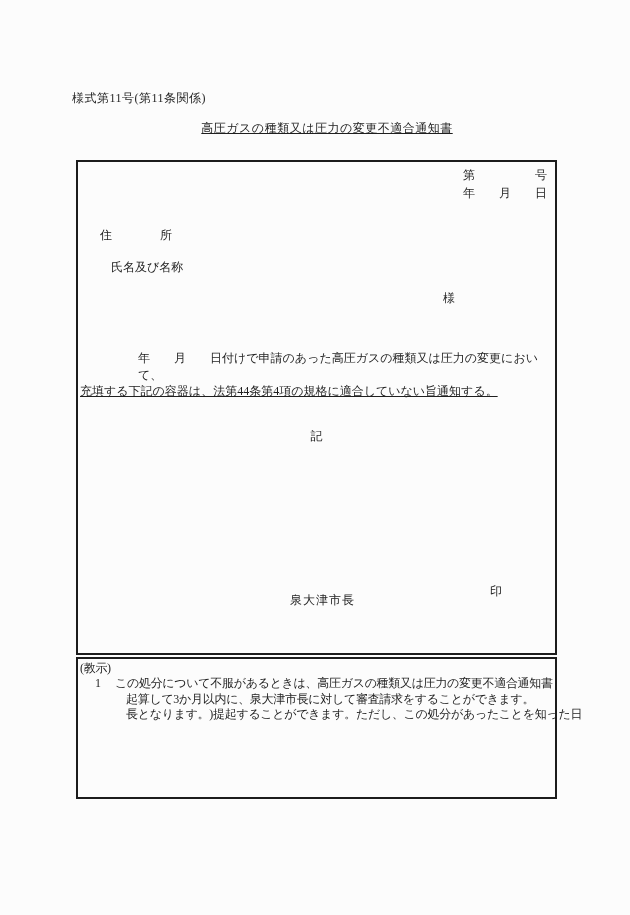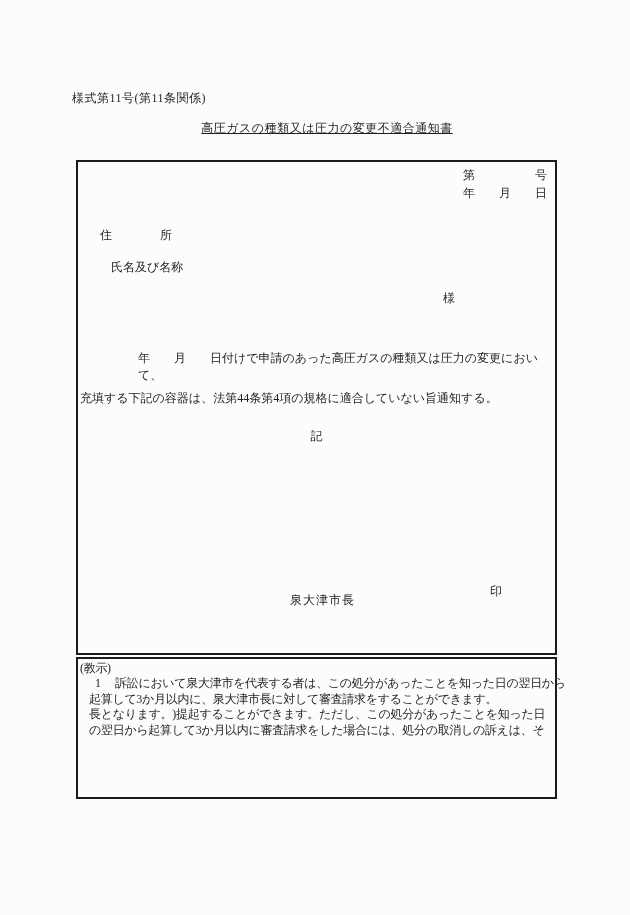--- a/index.html
+++ b/index.html
@@ -41,31 +41,31 @@
     letter-spacing: -0.3px;
   }
 
   
   .docno-row { position: absolute; right: 8px; top: 5px;  width: 84px; display: flex; justify-content: space-between; }
   .date-row  { position: absolute; right: 8px; top: 23px; width: 84px; display: flex; justify-content: space-between; }
   .address-label { position: absolute; left: 22px; top: 65px; }
   .name-label    { position: absolute; left: 22px; top: 97px; margin-left: 11px; }
   .honorific     { position: absolute; left: 365px; top: 128px; }
   .body-line-1   { position: absolute; left: 60px; top: 188px; }
-  .body-line-2   { position: absolute; left: 2px;  top: 228px; }
+  .body-line-2   { position: absolute; left: 2px;  top: 221px; text-decoration: underline; }
   .record-marker { position: absolute; left: 0; top: 266px; width: 100%; text-align: center; }
   .signer-title  { position: absolute; left: 212px; top: 430px; letter-spacing: 1px; }
   .seal-mark     { position: absolute; left: 412px; top: 421px; }
 
   
   .ins-line   { white-space: pre; }
   .ins-head   { padding-left: 2px; }
   .ins-first  { padding-left: 17px; }
   .ins-first .num { display: inline-block; width: 20px; }
-  .ins-cont   { padding-left: 11px; }
+  .ins-cont   { padding-left: 11px; margin-left: 37px; }
 </style>
 </head>
 <body>
 
 <div class="page">
 
   <div class="abs form-number">様式第11号(第11条関係)</div>
   <div class="abs doc-title">高圧ガスの種類又は圧力の変更不適合通知書</div>
 
   <div class="notice-box">
@@ -88,20 +88,19 @@
 
     <div class="record-marker">記</div>
 
     <div class="signer-title">泉大津市長</div>
     <div class="seal-mark">印</div>
   </div>
 
   <div class="instructions-box">
     <div class="ins-line ins-head">(教示)</div>
 
-    <div class="ins-line ins-first"><span class="num">1</span><span>訴訟において泉大津市を代表する者は、この処分があったことを知った日の翌日から</span></div>
+    <div class="ins-line ins-first"><span class="num">1</span><span>この処分について不服があるときは、高圧ガスの種類又は圧力の変更不適合通知書</span></div>
     <div class="ins-line ins-cont">起算して3か月以内に、泉大津市長に対して審査請求をすることができます。</div>
 
     <div class="ins-line ins-cont">長となります。)提起することができます。ただし、この処分があったことを知った日</div>
-    <div class="ins-line ins-cont">の翌日から起算して3か月以内に審査請求をした場合には、処分の取消しの訴えは、そ</div>
   </div>
 
 </div>
 
 </body></html>

